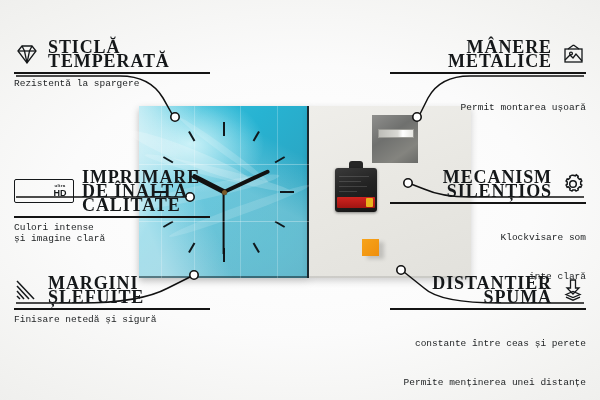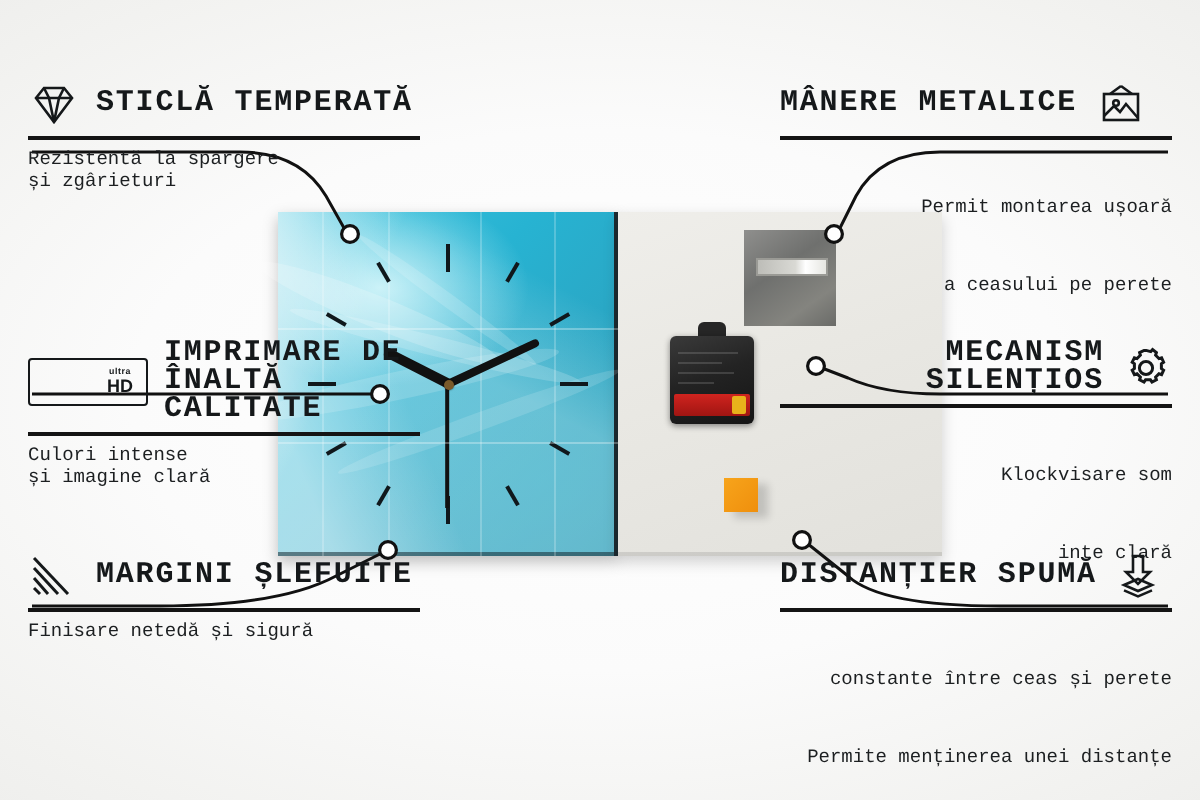--- a/index.html
+++ b/index.html
@@ -66,22 +66,22 @@
   #mech-shaft{position:absolute;left:50%;top:-7px;margin-left:-7px;width:14px;height:9px;background:#262626;border-radius:3px 3px 0 0;}
   .mech-line{position:absolute;background:rgba(255,255,255,.14);height:1px;}
   #battery{position:absolute;left:2px;bottom:4px;width:38px;height:11px;background:linear-gradient(180deg,#d0241f 0%,#a01512 100%);border-radius:1px;}
   #battery:after{content:"";position:absolute;right:2px;top:1px;width:7px;height:9px;background:#e8b21b;border-radius:1px;}
   #spacer{position:absolute;left:53px;top:133px;width:17px;height:17px;background:linear-gradient(135deg,#f7a41b 0%,#ef8f0d 100%);box-shadow:5px 3px 4px rgba(0,0,0,.16);}
   
   .callout{position:absolute;width:230px;}
   .callout .head{display:flex;align-items:center;gap:8px;}
   .callout.right .head{justify-content:flex-start;}
   .title{
-    font-family:Liberation Mono, monospace;
-    font-size:15px;font-weight:bold;color:#15181a;
+    font-family:Liberation Serif, serif;
+    font-size:18px;font-weight:bold;color:#15181a;
     letter-spacing:.9px;line-height:14px;text-transform:uppercase;
   }
   .callout.right .title{text-align:right;}
   .rule{height:1.6px;background:#141414;margin:4px 0 4px 0;}
   .desc{
     font-family:Liberation Mono, monospace;
     font-size:9.5px;color:#1c1f21;line-height:11.5px;
   }
   .callout.right .desc{text-align:right;margin-top:28px;}
   .ic{width:26px;height:24px;flex:0 0 26px;display:block;}
@@ -209,21 +209,20 @@
               <path d="M4,9 L22,9"></path>
               <path d="M8,4 L10.5,9 L13,21"></path>
               <path d="M18,4 L15.5,9 L13,21"></path>
         </g>
           </svg>
       </span>
       <span class="title">STICLĂ TEMPERATĂ</span>
     </div>
     <div class="rule"></div>
     <div class="desc">Rezistentă la spargere</div>
-    <div class="desc">și zgârieturi</div>
   </div>
 
   <div class="callout left" id="c-print">
     <div class="head">
       <span class="ic hdbadge">
         <span class="u">ultra</span>
         <span class="h">HD</span>
       </span>
       <span class="title">IMPRIMARE DE ÎNALTĂ CALITATE</span>
     </div>
@@ -259,21 +258,20 @@
           <rect x="5" y="7" width="17" height="13"></rect>
               <path d="M13.5,3 L8,7 M13.5,3 L19,7"></path>
           <circle cx="11" cy="11.5" r="1.4"></circle>
               <path d="M5,18 L10,13 L13,16 L16,12 L22,19"></path>
         </g>
           </svg>
       </span>
     </div>
     <div class="rule"></div>
     <div class="desc">Permit montarea ușoară</div>
-    <div class="desc">a ceasului pe perete</div>
   </div>
 
   <div class="callout right" id="c-mech">
     <div class="head">
       <span class="title">MECANISM SILENȚIOS</span>
       <span class="ic">
         <svg viewBox="0 0 26 24" width="26" height="24">
             <g fill="none" stroke="#15181a" stroke-width="1.5">
           <path d="M13,3.2 l2.4,.6 .9,-1.0 1.9,1.5 -.4,1.3 1.7,1.7 1.3,-.4 1.0,2.2 -1.1,.8 .0,2.4 1.1,.8 -1.0,2.2 -1.3,-.4 -1.7,1.7 .4,1.3 -2.2,1.1 -.8,-1.1 -2.4,0 -.8,1.1 -2.2,-1.1 .4,-1.3 -1.7,-1.7 -1.3,.4 -1.1,-2.2 1.1,-.8 0,-2.4 -1.1,-.8 1.1,-2.2 1.3,.4 1.7,-1.7 -.4,-1.3 2.2,-1.1 z"></path>
           <circle cx="13" cy="12" r="3.3"></circle>

